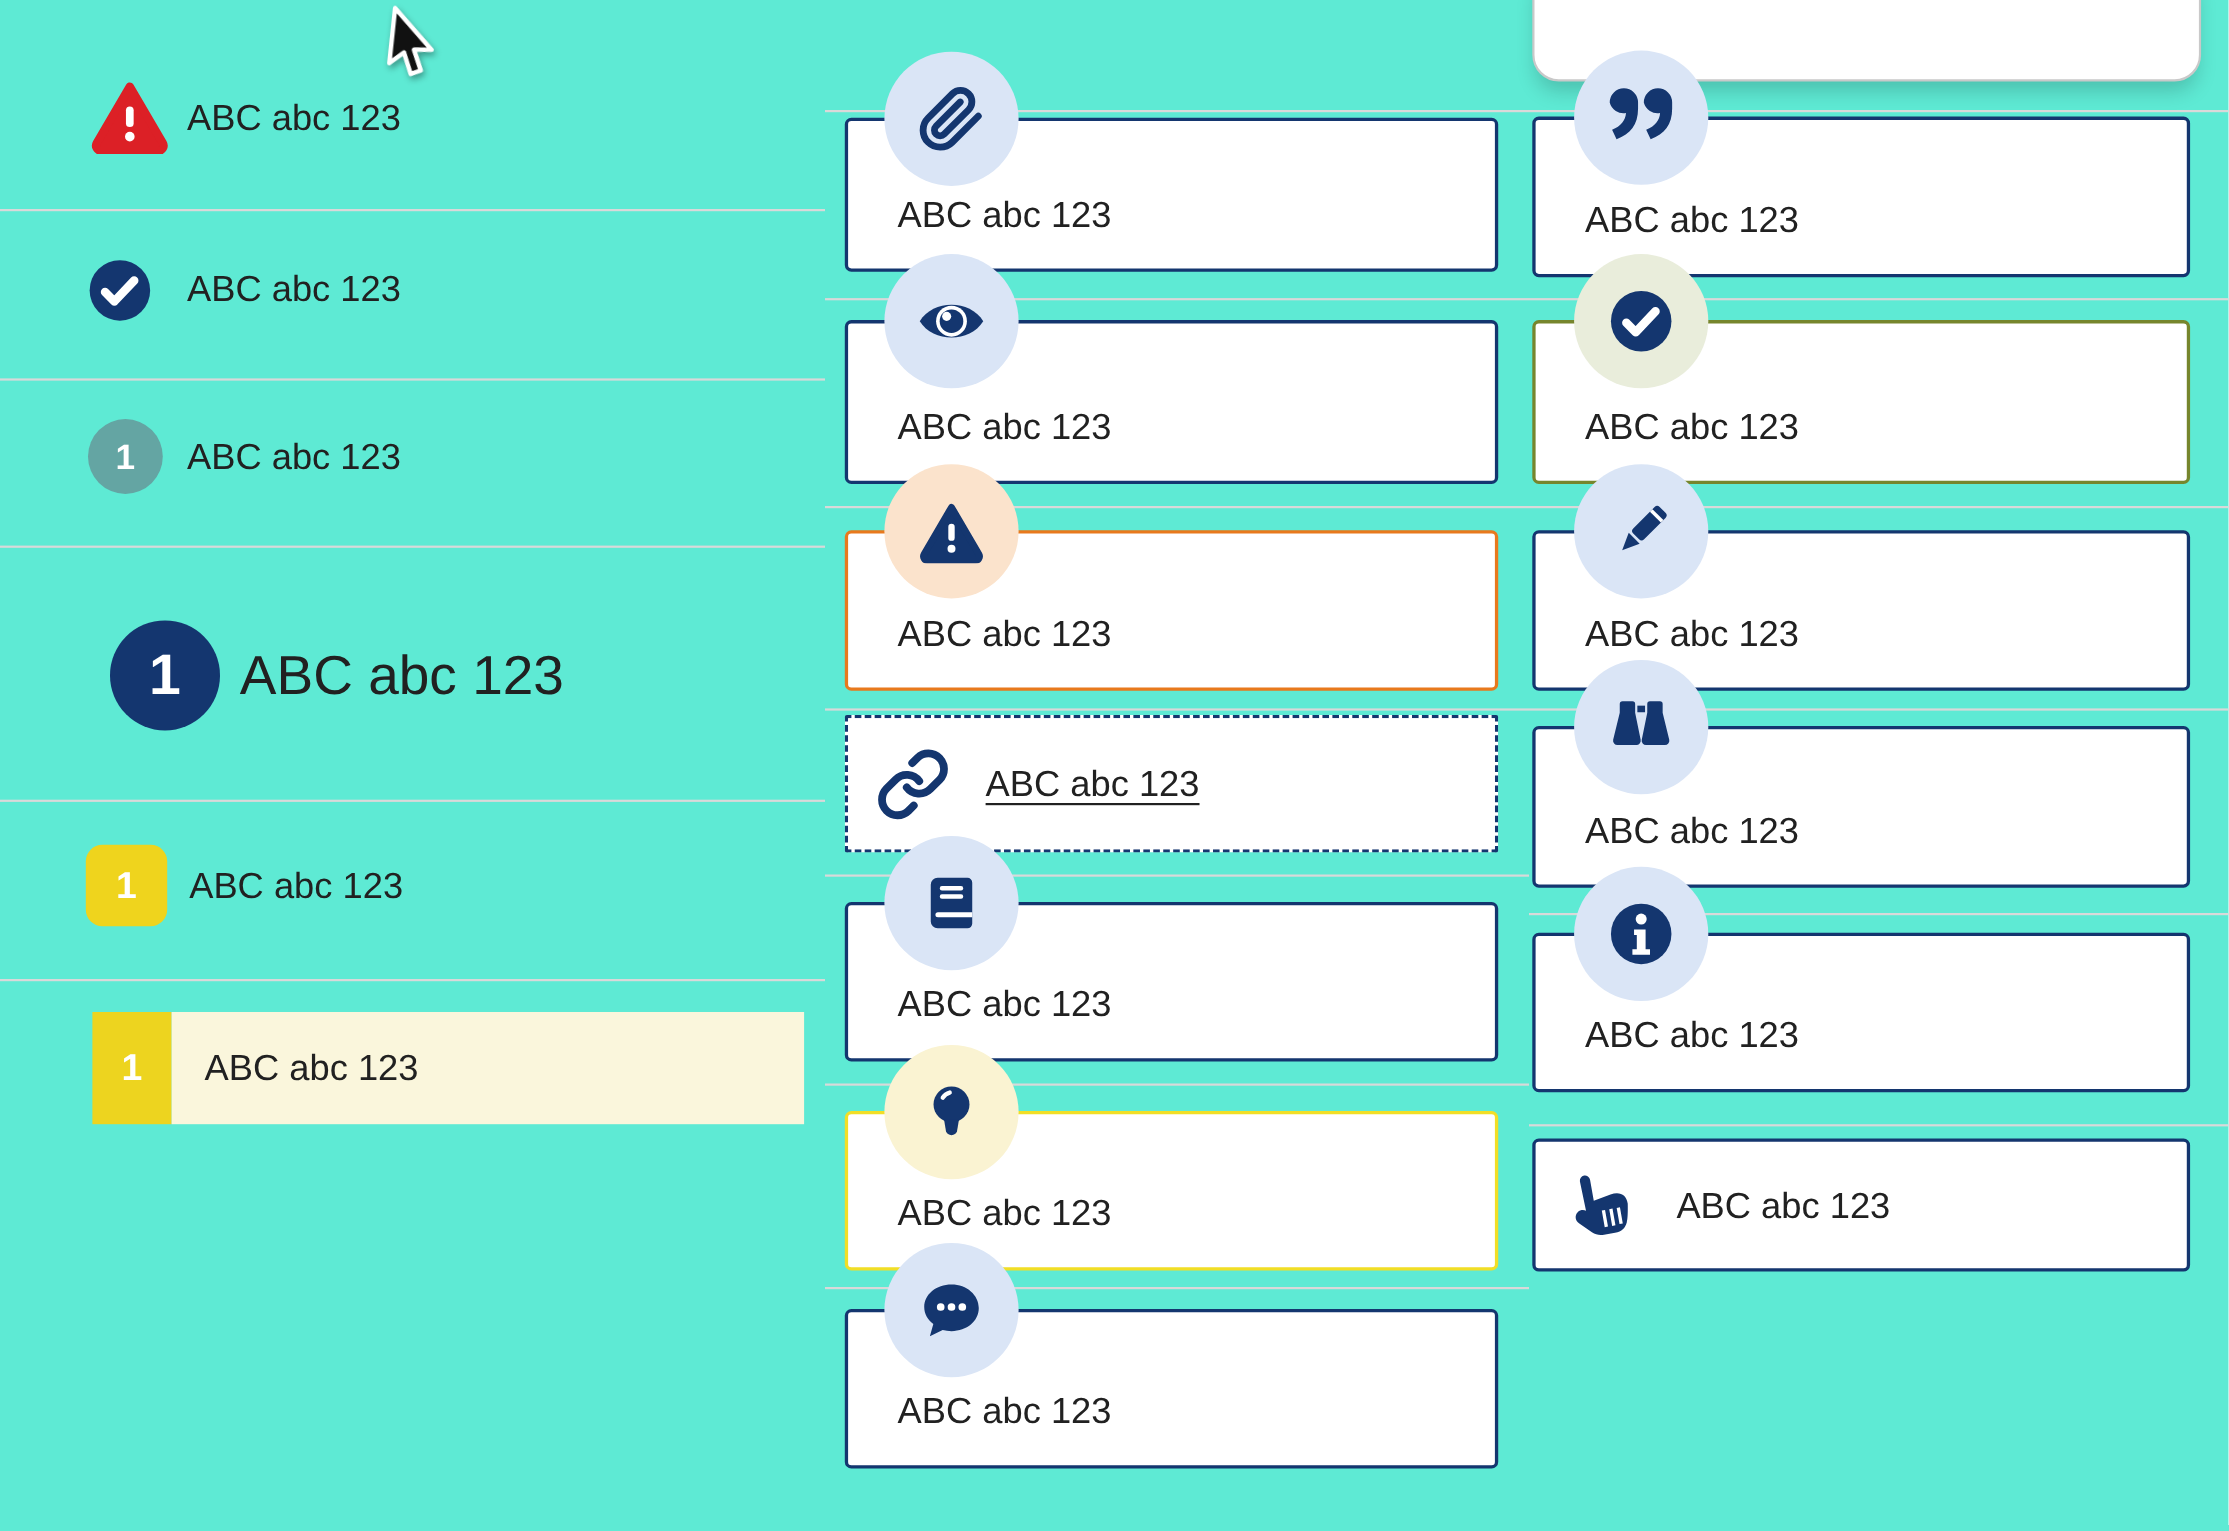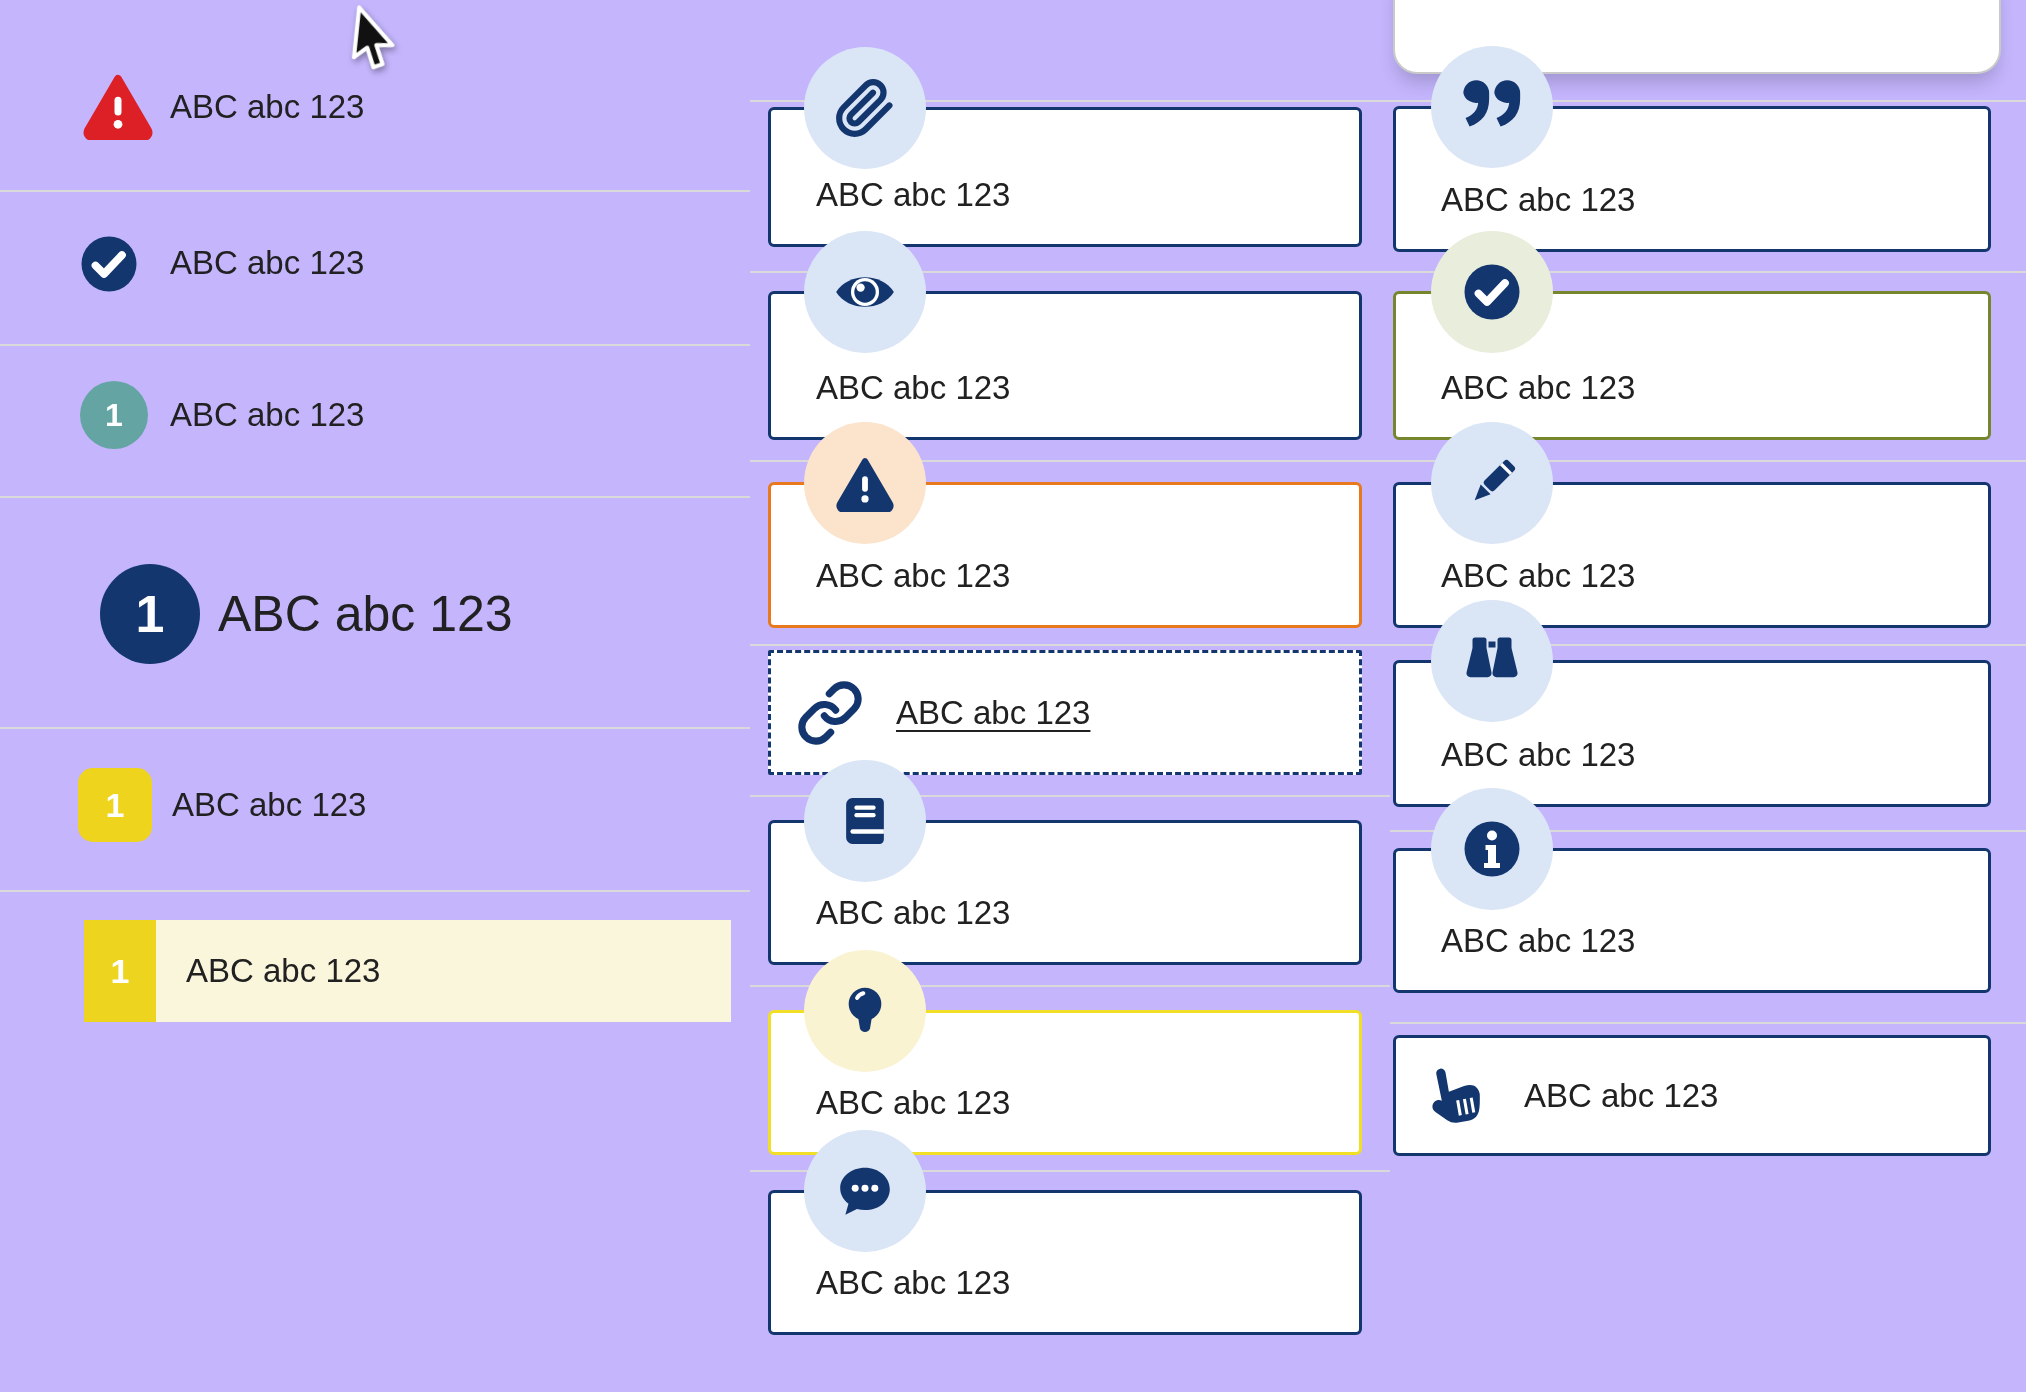--- a/index.html
+++ b/index.html
@@ -1,16 +1,16 @@
 <!DOCTYPE html>
 <html><head>
 <meta charset="utf-8">
 <style>
   html,body{margin:0;padding:0;background:#fff;}
-  #canvas{position:relative;width:2026px;height:1392px;background:#c4b5fd;overflow:hidden;
+  #canvas{position:relative;width:2026px;height:1392px;background:#5eead4;overflow:hidden;
           font-family:"Liberation Sans","DejaVu Sans",sans-serif;color:#212121;}
   .divider{position:absolute;height:2px;background:#d9d9d9;}
   .row-label{position:absolute;transform:translateY(-50%);font-size:33px;color:#212121;white-space:nowrap;}
   .row-label.big{font-size:50px;}
   .badge-num{color:#fff;font-weight:bold;display:flex;align-items:center;justify-content:center;}
   .circle-badge{position:absolute;border-radius:50%;}
   .callout{position:absolute;background:#fff;border:3px solid #14366f;border-radius:6px;box-sizing:border-box;}
   .callout.orange{border-color:#e8791d;}
   .callout.olive{border-color:#76862d;}
   .callout.yellow{border-color:#f1de26;}

